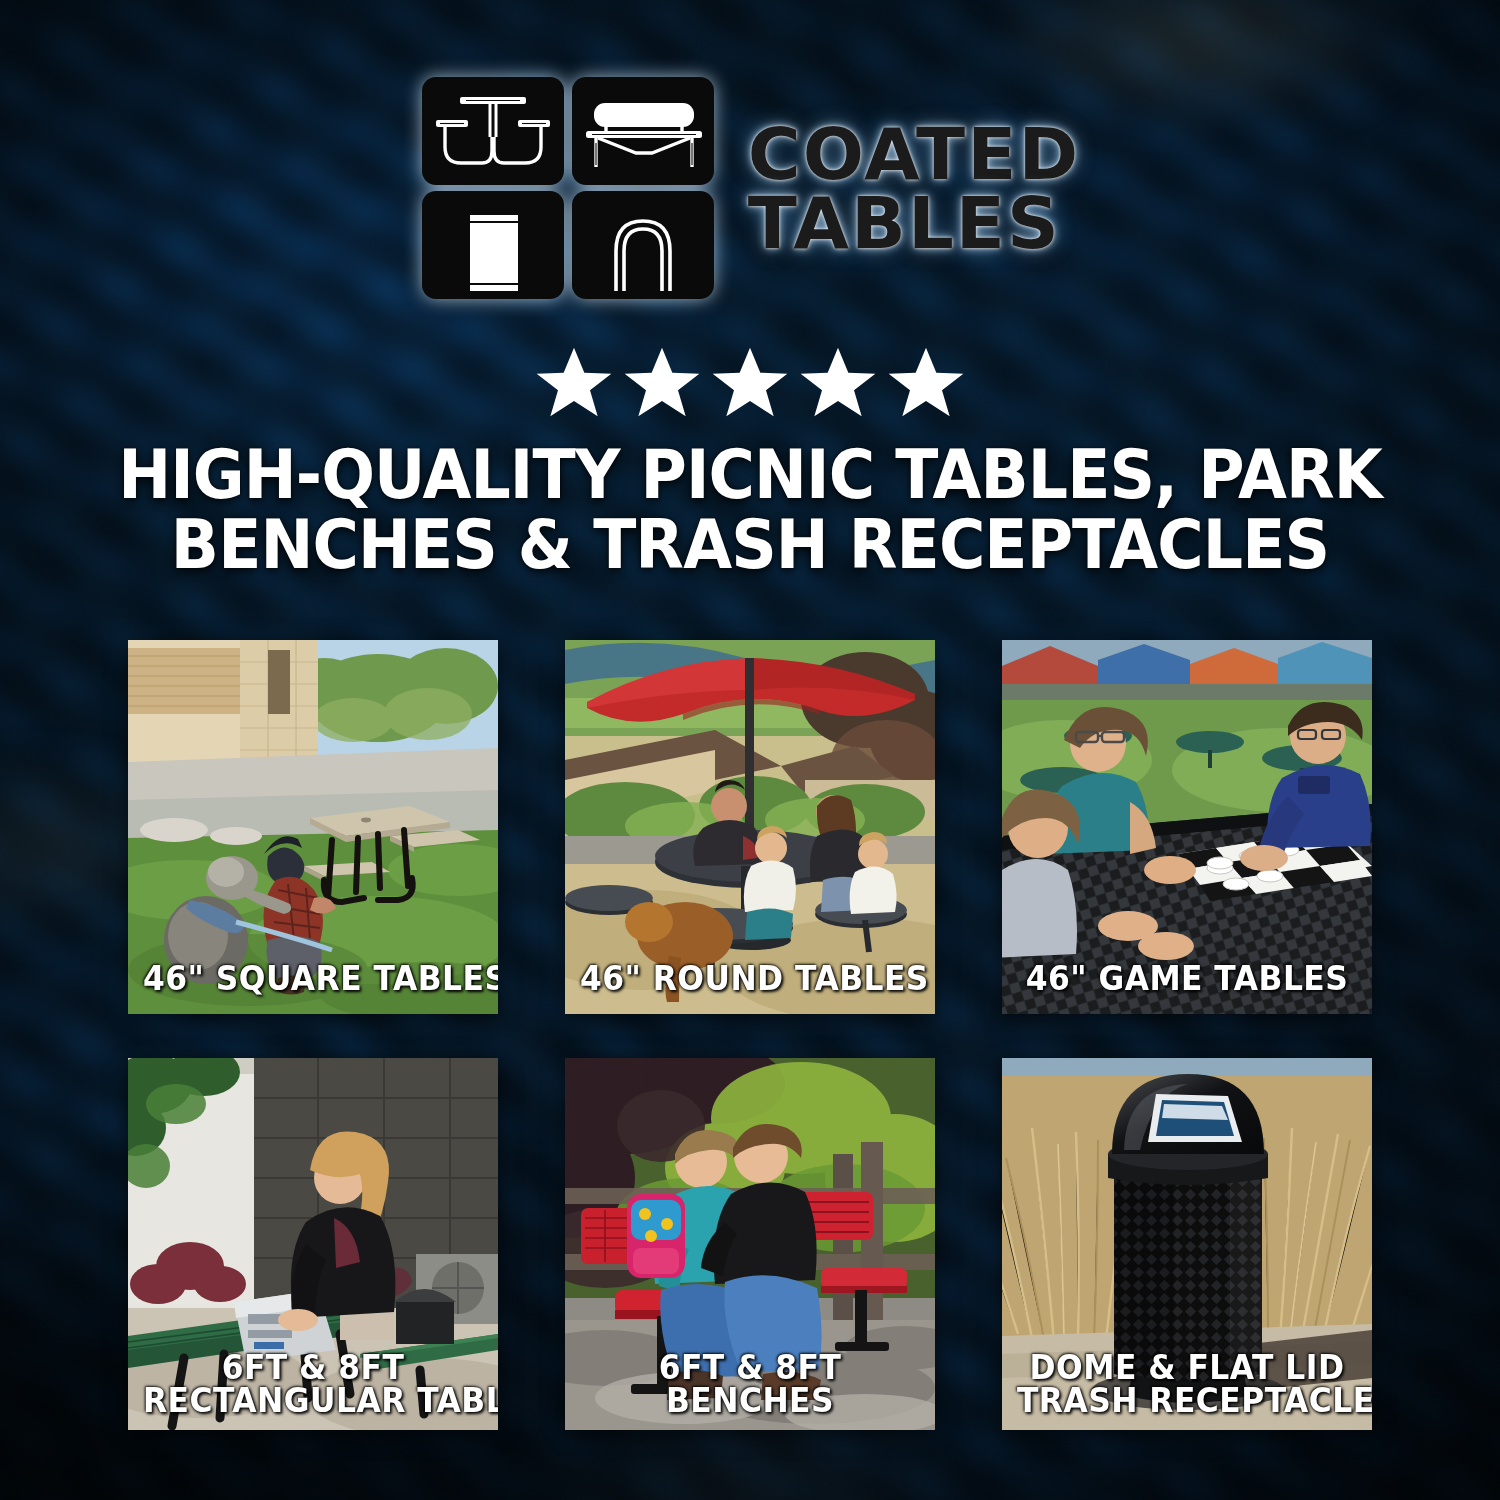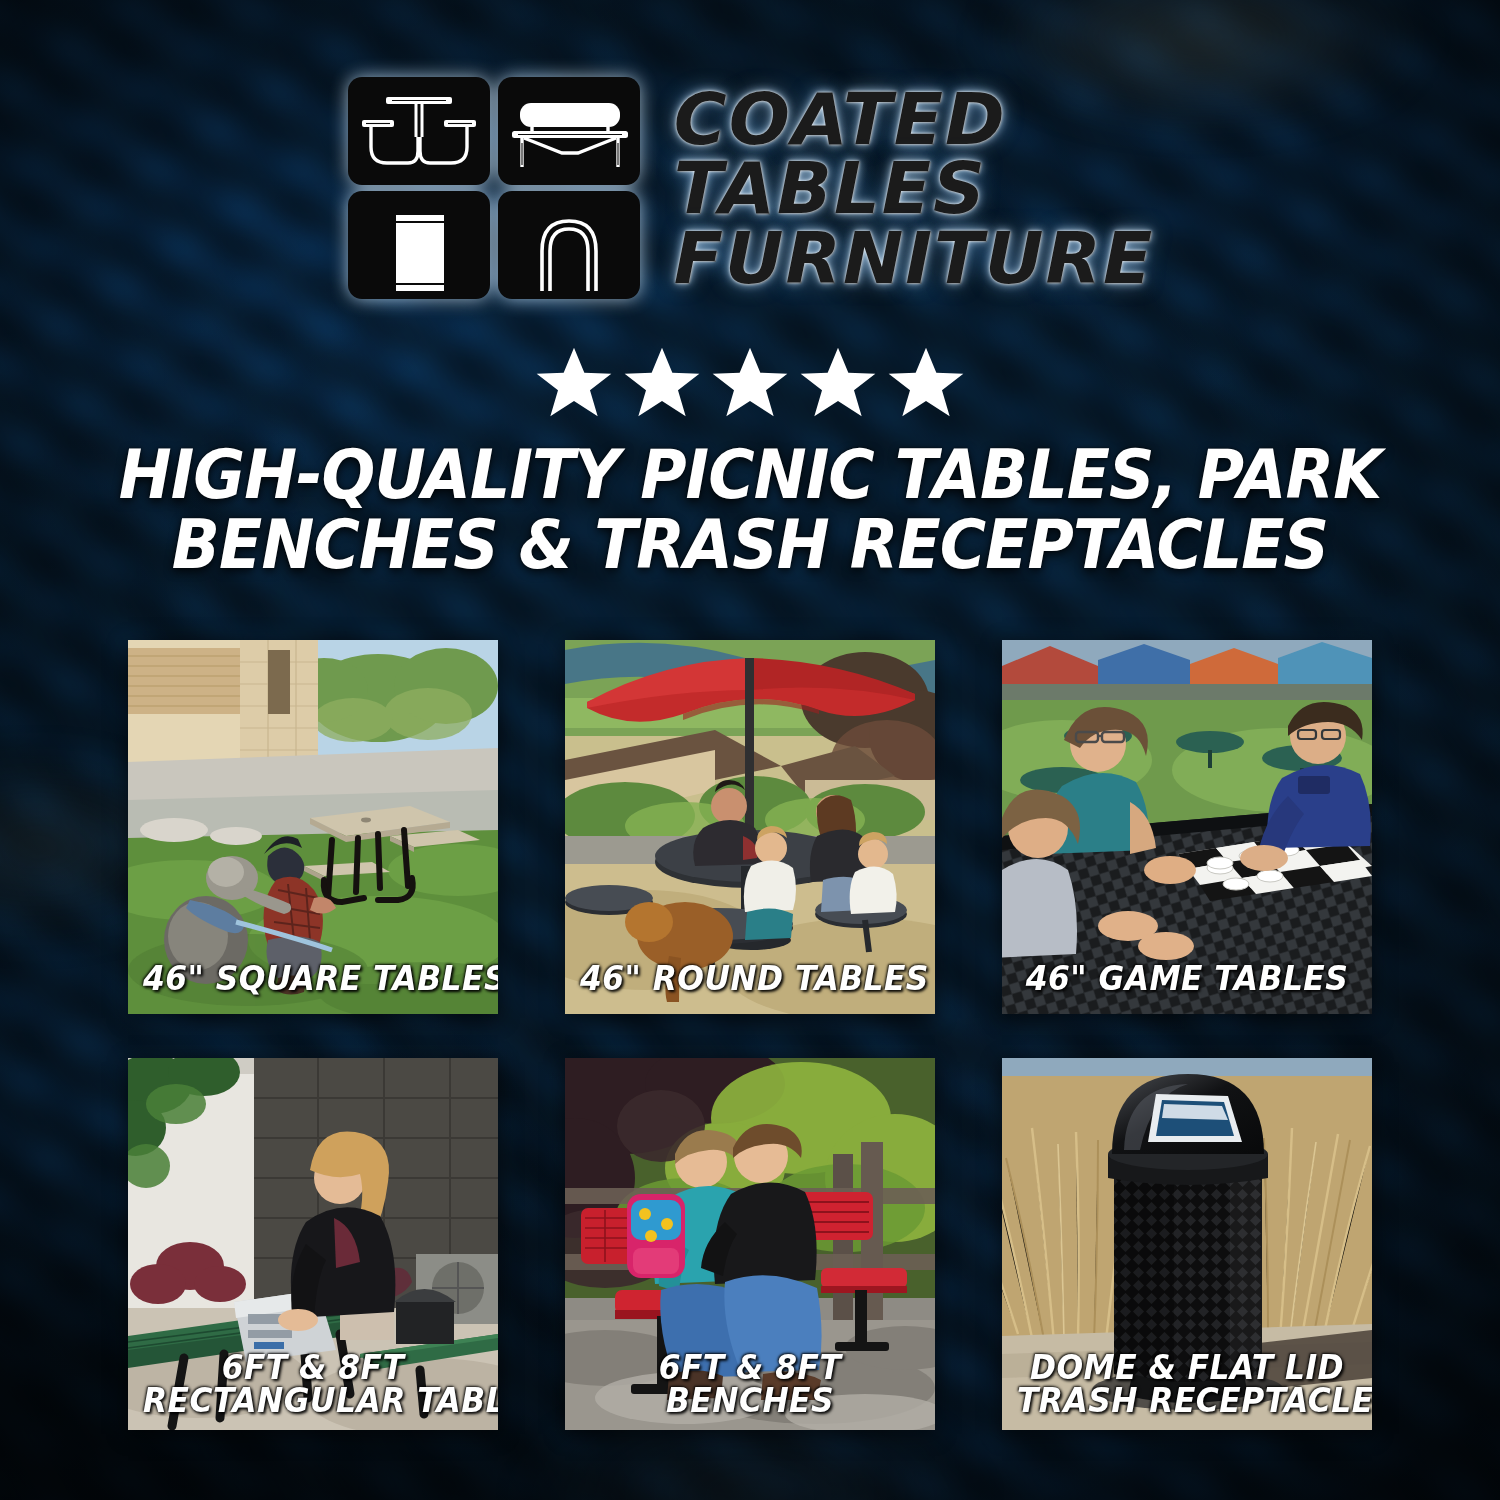--- a/index.html
+++ b/index.html
@@ -41,21 +41,21 @@
       radial-gradient(ellipse 320px 120px at 78% 6%, rgba(150,150,120,.30), rgba(0,0,0,0) 70%),
       radial-gradient(ellipse 260px 130px at 6% 56%, rgba(120,135,120,.18), rgba(0,0,0,0) 70%),
       radial-gradient(ellipse 340px 150px at 50% 96%, rgba(90,110,110,.16), rgba(0,0,0,0) 70%);
     filter:blur(26px);
   }
   .bg-vig{
     background:radial-gradient(ellipse 1150px 1000px at 50% 44%, rgba(0,0,0,0) 40%, rgba(0,0,0,.45) 82%, rgba(0,0,0,.72) 100%);
   }
 
   
-  #content{position:absolute;inset:0;font-style:italic;}
+  #content{position:absolute;inset:0;}
 
   .logo-row{
     position:absolute;left:0;right:0;top:72px;height:232px;
     display:flex;justify-content:center;align-items:center;gap:32px;
   }
   .logo-mark{
     width:296px;height:226px;flex:0 0 auto;
     filter:drop-shadow(0 0 9px rgba(210,235,255,.75));
   }
   .brand{
@@ -189,21 +189,20 @@
 
         <g fill="none" stroke="#ffffff" stroke-width="3.6">
           <path d="M196 216 L196 176 Q196 146 223 146 Q250 146 250 176 L250 216"></path>
           <path d="M204 216 L204 176 Q204 154 223 154 Q242 154 242 176 L242 216"></path>
         </g>
       </svg>
 
       <div class="brand">
         <span class="brand-line">COATED</span>
         <span class="brand-line">TABLES</span>
-        <span class="brand-line">FURNITURE</span>
       </div>
     </div>
 
     <div class="stars">
       <svg class="star" viewBox="0 0 24 24">
           <polygon points="12,1.4 15.1,8.9 23.2,9.2 16.8,14.2 19.1,22 12,17.4 4.9,22 7.2,14.2 0.8,9.2 8.9,8.9" fill="#ffffff"></polygon>
         </svg>
       <svg class="star" viewBox="0 0 24 24">
           <polygon points="12,1.4 15.1,8.9 23.2,9.2 16.8,14.2 19.1,22 12,17.4 4.9,22 7.2,14.2 0.8,9.2 8.9,8.9" fill="#ffffff"></polygon>
         </svg>

